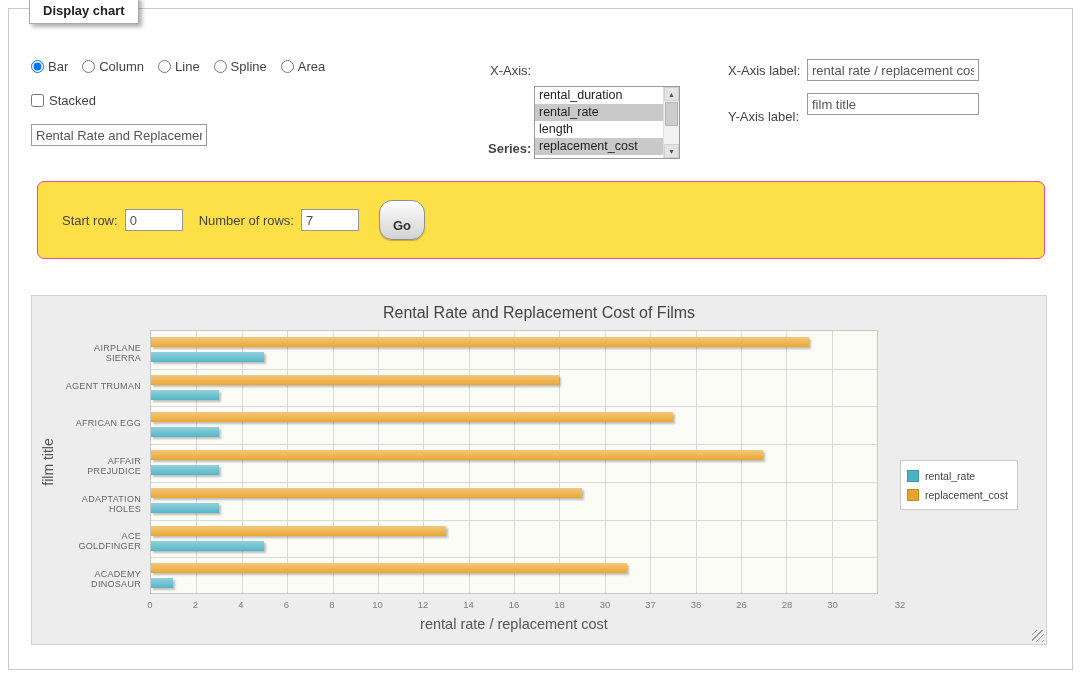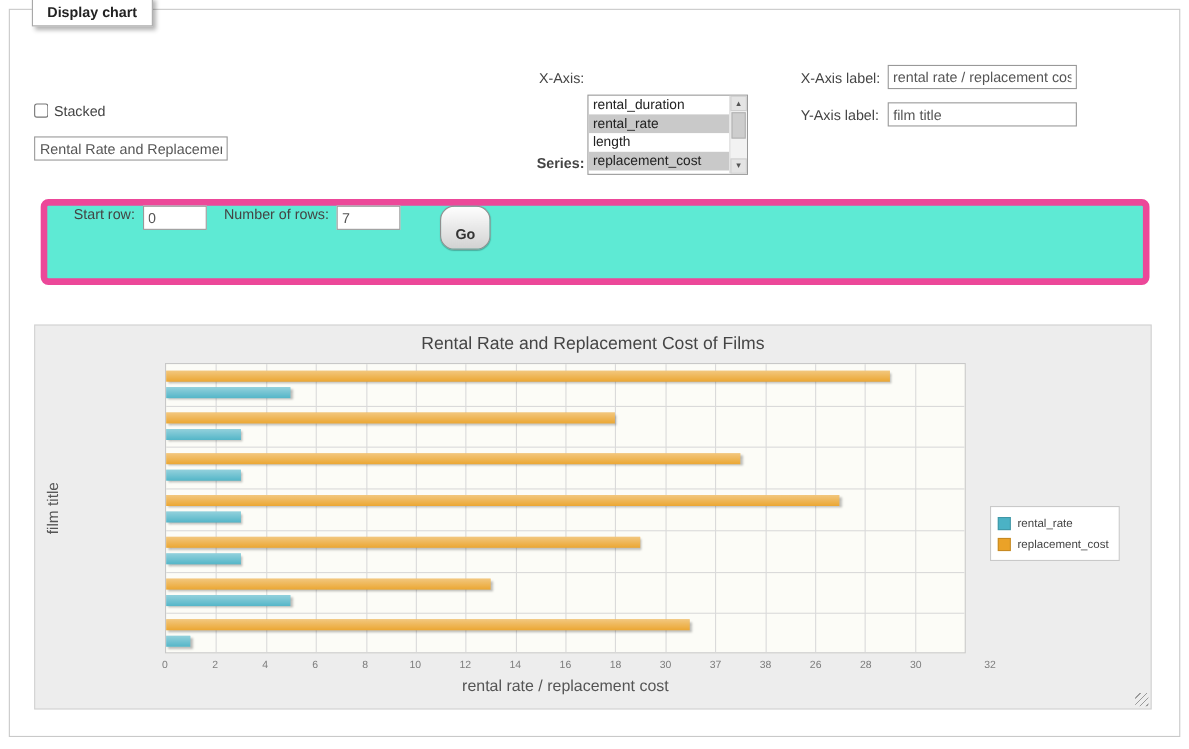--- a/index.html
+++ b/index.html
@@ -61,32 +61,32 @@
   }
   .opts { flex: 1; overflow: hidden; }
   .opt { height: 17px; line-height: 17px; padding: 0 4px; font-size: 12.5px; color: #222; white-space: nowrap; }
   .opt.sel { background: #c9c9c9; }
   .sb { width: 16px; background: #f2f2f2; border-left: 1px solid #ddd; display: flex; flex-direction: column; }
   .sbtn { height: 14px; line-height: 14px; font-size: 7px; color: #555; text-align: center; background: #e4e4e4; border: 1px solid #cfcfcf; }
   .track { flex: 1; position: relative; }
   .thumb { position: absolute; top: 1px; left: 1px; right: 1px; height: 24px; background: #cdcdcd; border: 1px solid #b2b2b2; }
   .lbl-xlab { position: absolute; left: 719px; top: 54px; }
   .in-xlab  { position: absolute; left: 798px; top: 50px; width: 172px; }
-  .lbl-ylab { position: absolute; left: 719px; top: 88px; }
+  .lbl-ylab { position: absolute; left: 719px; top: 100px; }
   .in-ylab  { position: absolute; left: 798px; top: 84px; width: 172px; }
 
   .param-panel {
     position: absolute; left: 28px; top: 172px; width: 1008px; height: 78px;
-    background: #5eead4; border: 6px solid #ec4899; border-radius: 7px;
-    display: flex; align-items: flex-start; padding-left: 24px;
+    background: #fde047; border: 1px solid #ec4899; border-radius: 7px;
+    display: flex; align-items: center; padding-left: 24px;
   }
   .param-panel .ti.num { width: 58px; margin-left: 7px; }
   .gap-l { margin-left: 16px; }
   .go {
-    margin-left: 36px; padding: 17px 13px; height: 40px;
+    margin-left: 20px; padding: 17px 13px; height: 40px;
     border: 1px solid #8f8f8f; border-radius: 13px;
     background: linear-gradient(#fefefe, #d2d2d2);
     font-family: "Liberation Sans", sans-serif;
     font-size: 13px; font-weight: bold; color: #333;
     box-shadow: 0 1px 1px rgba(0,0,0,0.25);
     cursor: pointer;
   }
 
   .chart-panel {
     position: absolute; left: 22px; top: 286px; width: 1016px; height: 350px;
@@ -120,20 +120,42 @@
     cursor: se-resize;
   }
 </style>
 </head>
 <body>
 
 <div class="page-box">
   <div class="legend-box">Display chart</div>
 
   <div class="controls">
+    <div id="chart-type-group" class="radio-row">
+        <label class="radio-item">
+          <input type="radio" name="ctype" checked="" style="">
+          <span>Bar</span>
+        </label>
+        <label class="radio-item">
+          <input type="radio" name="ctype" style="">
+          <span>Column</span>
+        </label>
+        <label class="radio-item">
+          <input type="radio" name="ctype" style="">
+          <span>Line</span>
+        </label>
+        <label class="radio-item">
+          <input type="radio" name="ctype" style="">
+          <span>Spline</span>
+        </label>
+        <label class="radio-item">
+          <input type="radio" name="ctype" style="">
+          <span>Area</span>
+        </label>
+      </div>
 
     <label class="check-row">
       <input type="checkbox" style="">
       <span>Stacked</span>
     </label>
 
     <input class="ti title-input" value="Rental Rate and Replacement Cost of Films" style="">
 
     <span class="lbl lbl-xaxis">X-Axis:</span>
 
@@ -167,20 +189,29 @@
     <span class="lbl gap-l">Number of rows:</span>
     <input class="ti num" value="7" style="">
     <button class="go">Go</button>
   </div>
 
   <div class="chart-panel">
     <div class="chart-title">Rental Rate and Replacement Cost of Films</div>
     <div class="ylab">
       <span>film title</span>
     </div>
+    <div class="cats" id="cats">
+        <div class="cat" style="top: 12.8571px;">AIRPLANE SIERRA</div>
+        <div class="cat" style="top: 50.5714px;">AGENT TRUMAN</div>
+        <div class="cat" style="top: 88.2857px;">AFRICAN EGG</div>
+        <div class="cat" style="top: 126px;">AFFAIR PREJUDICE</div>
+        <div class="cat" style="top: 163.714px;">ADAPTATION HOLES</div>
+        <div class="cat" style="top: 201.429px;">ACE GOLDFINGER</div>
+        <div class="cat" style="top: 239.143px;">ACADEMY DINOSAUR</div>
+      </div>
     <div class="plot" id="plot">
         <div class="vgrid" style="left: 6.25%;"></div>
         <div class="vgrid" style="left: 12.5%;"></div>
         <div class="vgrid" style="left: 18.75%;"></div>
         <div class="vgrid" style="left: 25%;"></div>
         <div class="vgrid" style="left: 31.25%;"></div>
         <div class="vgrid" style="left: 37.5%;"></div>
         <div class="vgrid" style="left: 43.75%;"></div>
         <div class="vgrid" style="left: 50%;"></div>
         <div class="vgrid" style="left: 56.25%;"></div>

